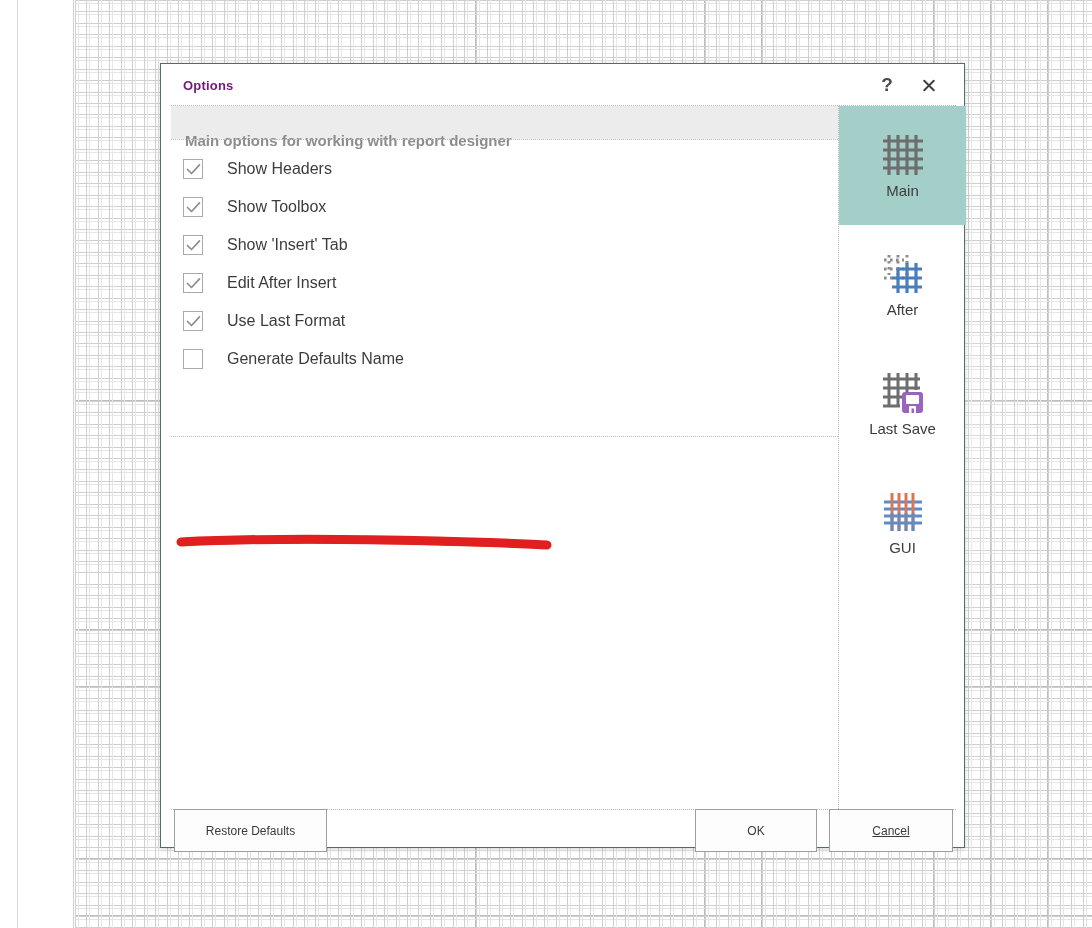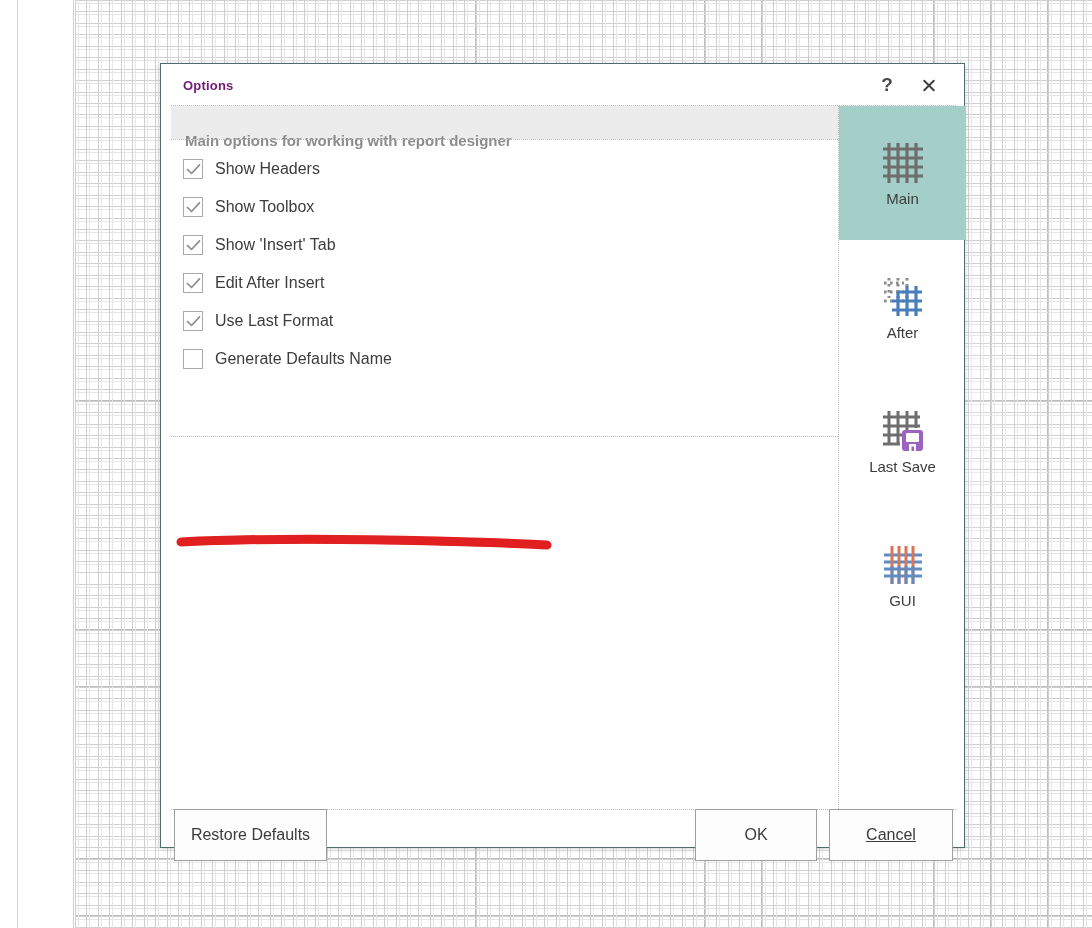--- a/index.html
+++ b/index.html
@@ -96,21 +96,21 @@
   
   .checklist { position: absolute; left: 22px; top: 44px; width: 640px; }
   .chk-row {
     display: flex; align-items: center; height: 38px; cursor: pointer;
   }
   .chk-box {
     width: 20px; height: 20px; border: 1px solid #a9a9a9; background: #fff;
     display: flex; align-items: center; justify-content: center; flex: none;
   }
   .chk-box svg { display: block; }
-  .chk-label { margin-left: 12px; font-size: 16px; color: #3c3c3c; }
+  .chk-label { margin-left: 24px; font-size: 16px; color: #3c3c3c; }
 
   
   .fields { position: absolute; left: 22px; top: 343px; width: 640px; }
   .field-row { display: flex; align-items: center; height: 50px; }
   .field-label { width: 145px; font-size: 16px; color: #3c3c3c; }
   .combo {
     display: flex; align-items: stretch; height: 32px; width: 280px;
     border: 1px solid #aeaeae; background: #ffffff; cursor: pointer;
   }
   .combo-value {
@@ -122,34 +122,34 @@
     display: flex; align-items: center; justify-content: center;
   }
   .combo-arrow svg { display: block; }
 
   
   .annot { position: absolute; left: 8px; top: 420px; pointer-events: none; }
 
   
   .rail { position: absolute; left: 678px; top: 0; width: 127px; height: 703px; }
   .rail-item {
-    width: 127px; height: 134px;
+    width: 127px; height: 119px;
     display: flex; flex-direction: column; align-items: center; justify-content: center;
     cursor: pointer; gap: 4px;
   }
   .rail-item.active { background: #a4cfc9; }
   .rail-ico { width: 46px; height: 46px; display: flex; align-items: center; justify-content: center; }
   .rail-ico svg { display: block; }
   .rail-label { font-size: 15px; color: #3c3c3c; }
 
   
   .footer { position: absolute; left: 0; top: 745px; width: 100%; height: 40px; }
   .btn {
-    position: absolute; height: 52px; background: #fdfdfd;
-    border: 1px solid #9e9e9e; font-size: 16px; color: #3a3a3a;
+    position: absolute; height: 43px; background: #fdfdfd;
+    border: 1px solid #9e9e9e; font-size: 12px; color: #3a3a3a;
     font-family: "Liberation Sans", sans-serif; cursor: pointer;
     display: flex; align-items: center; justify-content: center;
   }
   .btn-restore { left: 13px; top: 0; width: 153px; }
   .btn-ok      { left: 534px; top: 0; width: 122px; }
   .btn-cancel  { left: 668px; top: 0; width: 124px; text-decoration: underline; }
 </style>
 </head>
 <body>
 

